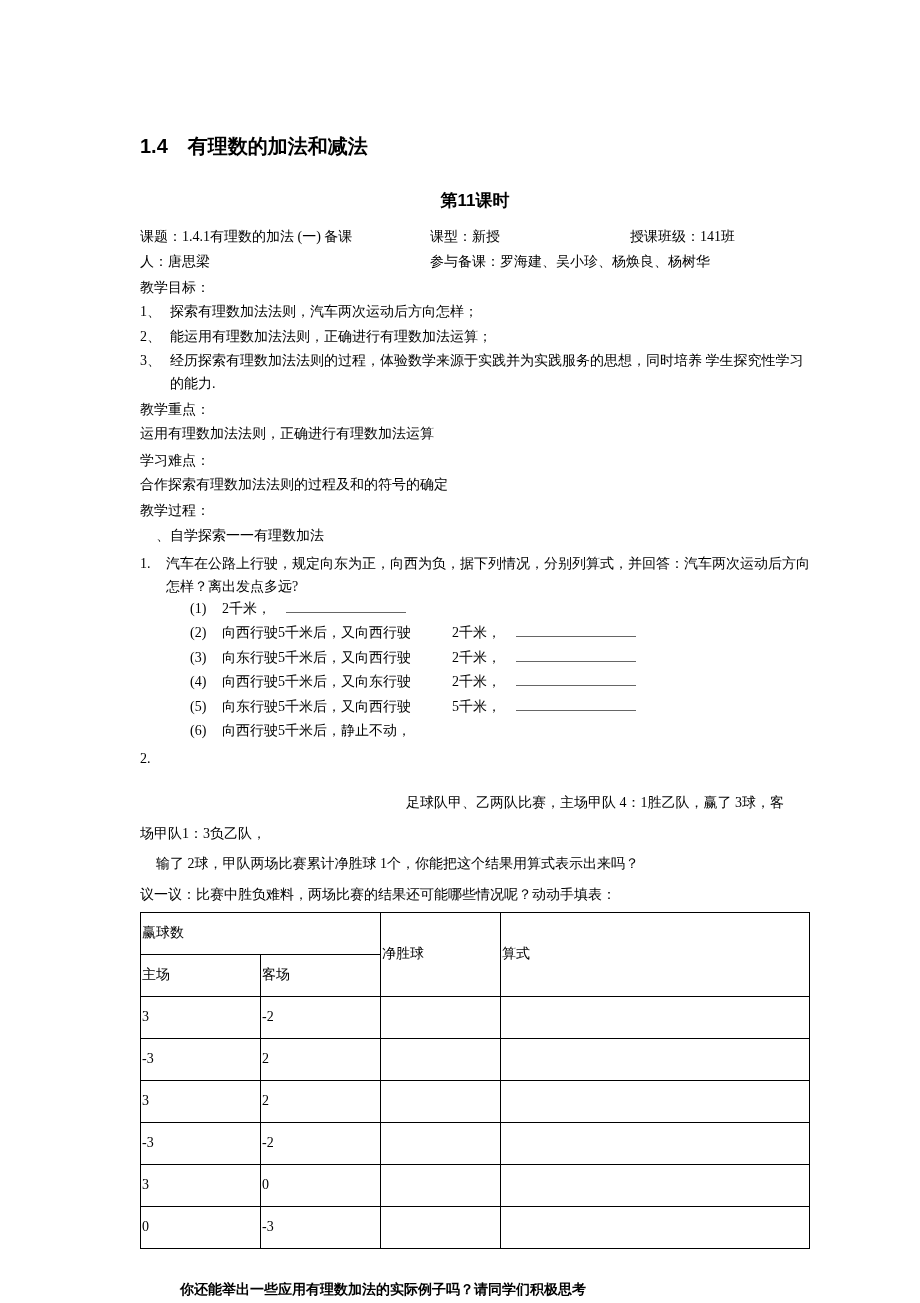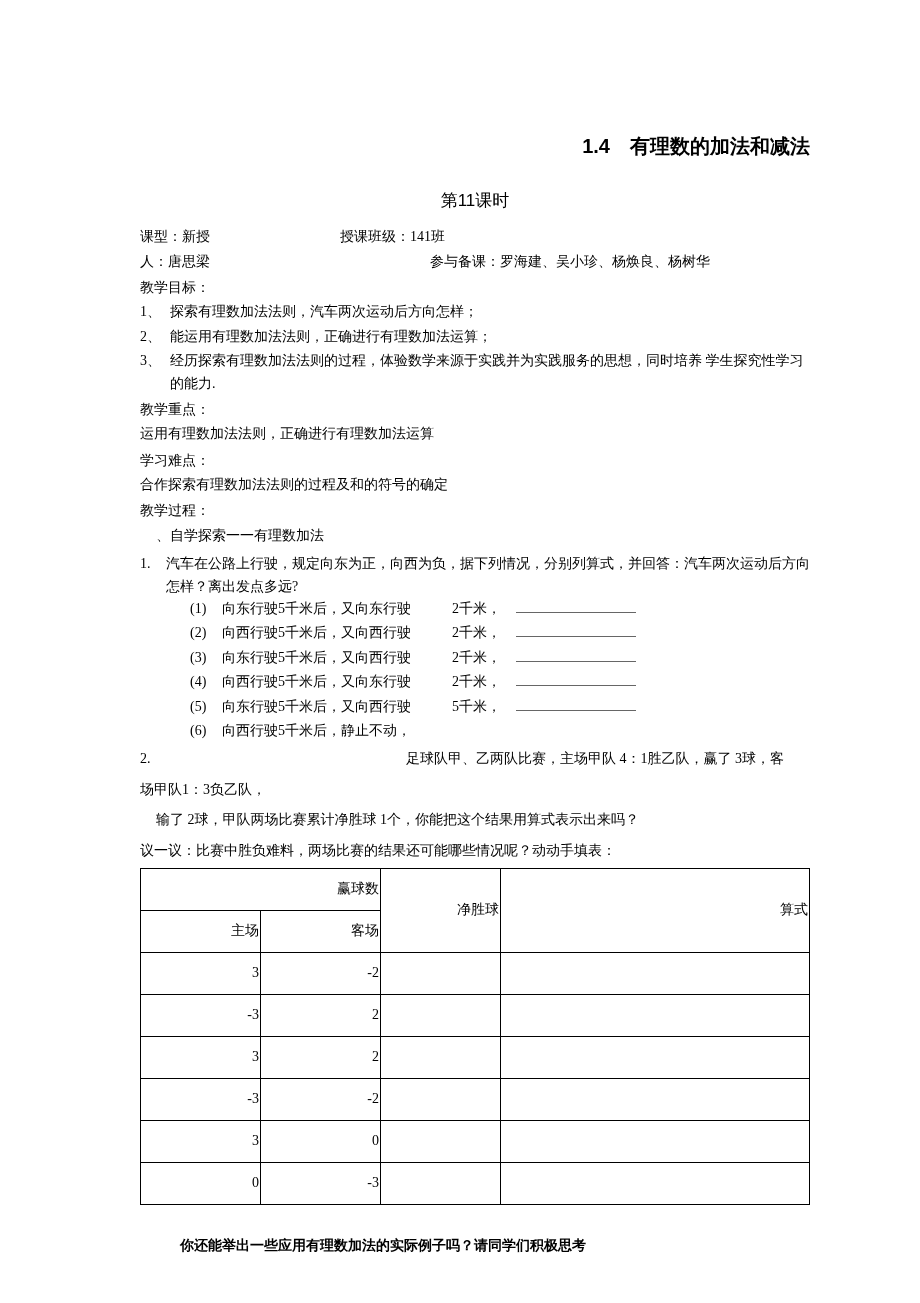--- a/index.html
+++ b/index.html
@@ -12,30 +12,30 @@
     body {
       margin: 0;
       padding: 130px 110px 60px 140px;
       width: 920px;
       font-family: "SimSun", "宋体", serif;
       font-size: 14px;
       color: #000;
       line-height: 1.6;
     }
     .title {
-      text-align: right;
+      text-align: left;
       font-size: 20px;
       font-weight: bold;
       margin-bottom: 25px;
       font-family: "SimHei", "黑体", sans-serif;
     }
     .subtitle {
       text-align: center;
       font-size: 17px;
-      font-weight: normal;
+      font-weight: bold;
       margin-bottom: 12px;
       font-family: "SimHei", "黑体", sans-serif;
     }
     .meta-row {
       display: flex;
       justify-content: flex-start;
       margin-bottom: 2px;
     }
     .meta-col1 { width: 290px; }
     .meta-col2 { width: 200px; }
@@ -87,36 +87,36 @@
       width: 120px;
       height: 12px;
       vertical-align: baseline;
       margin-left: 4px;
     }
     .q2 {
       display: flex;
       margin-top: 6px;
     }
     .q2 .q-num { width: 26px; flex-shrink: 0; }
-    .q2 .q-txt { flex: 1; }
+    .q2 .q-txt { flex: 1; margin-top: 44px; }
     .para {
       margin-top: 8px;
     }
     .para-indent {
       text-indent: 16px;
       font-family: Liberation Serif, serif;
     }
     table.grid {
       border-collapse: collapse;
       width: 100%;
       margin-top: 6px;
     }
     table.grid th, table.grid td {
       border: 1px solid #000;
-      text-align: right;
+      text-align: left;
       font-size: 14px;
       height: 42px;
       vertical-align: middle;
       font-weight: normal;
     }
     table.grid .col-a { width: 120px; }
     table.grid .col-b { width: 120px; }
     table.grid .col-c { width: 120px; }
     table.grid .col-d { }
     .bottom-line {
@@ -125,20 +125,21 @@
       font-weight: bold;
     }
   </style>
 </head>
 <body>
 
 <div class="title">1.4　有理数的加法和减法</div>
 <div class="subtitle">第11课时</div>
 
 <div class="meta-row">
+  <div class="meta-col1">课题：1.4.1有理数的加法 (一) 备课</div>
   <div class="meta-col2">课型：新授</div>
   <div class="meta-col3">授课班级：141班</div>
 </div>
 <div class="meta-row">
   <div class="meta-col1">人：唐思梁</div>
   <div>参与备课：罗海建、吴小珍、杨焕良、杨树华</div>
 </div>
 
 <div class="section-heading">教学目标：</div>
 <div class="numbered-item">
@@ -164,21 +165,20 @@
 <div class="indent-1">、自学探索一一有理数加法</div>
 
 <div class="q-block">
   <div class="q-num">1.</div>
   <div class="q-txt">汽车在公路上行驶，规定向东为正，向西为负，据下列情况，分别列算式，并回答：汽车两次运动后方向怎样？离出发点多远?</div>
 </div>
 
 <div class="sub-list">
   <div class="sub-row">
     <span class="sub-idx">(1)</span>
-    <span class="sub-body">向东行驶5千米后，又向东行驶</span>
     <span class="sub-dist">2千米，</span>
     <span class="blank-line"></span>
   </div>
   <div class="sub-row">
     <span class="sub-idx">(2)</span>
     <span class="sub-body">向西行驶5千米后，又向西行驶</span>
     <span class="sub-dist">2千米，</span>
     <span class="blank-line"></span>
   </div>
   <div class="sub-row">

